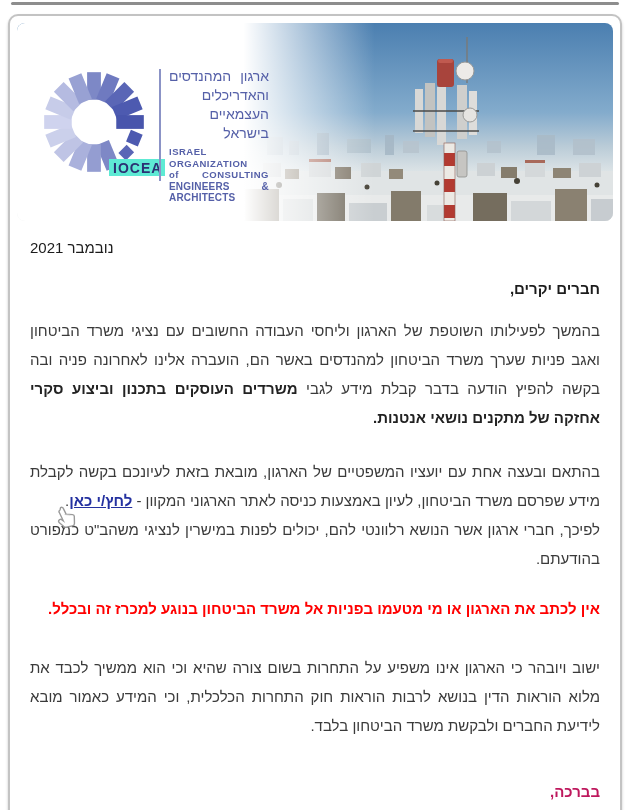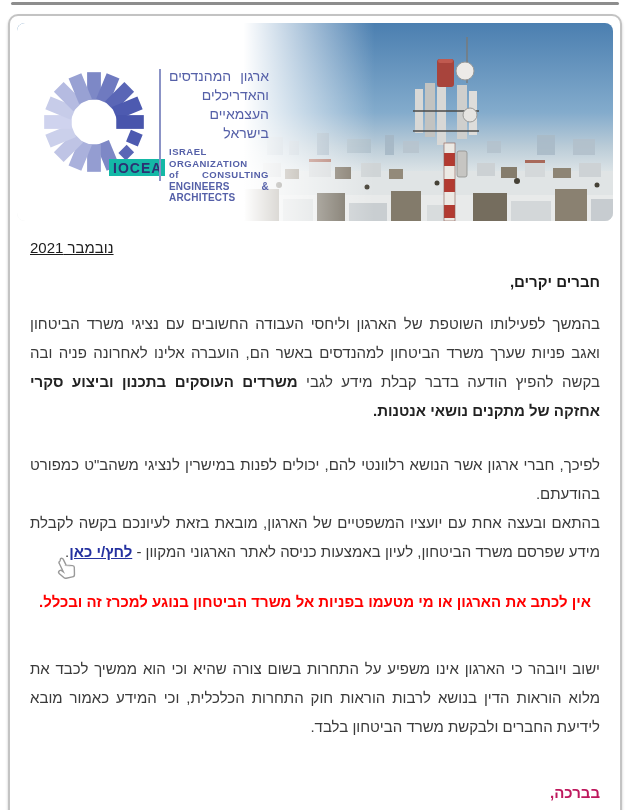--- a/index.html
+++ b/index.html
@@ -20,46 +20,46 @@
   
   .header {
     position:relative; height:198px; border-radius:8px; overflow:hidden; background:#fff;
   }
   .header .photo { position:absolute; inset:0; width:100%; height:100%; display:block; }
 
   .logo { position:absolute; left:24px; top:44px; width:230px; height:120px; }
   .logo-mark { position:absolute; left:0; top:2px; width:106px; height:106px; }
   .logo-acronym {
     position:absolute; left:68px; top:92px; font-size:14px; font-weight:bold;
-    color:#2b3173; letter-spacing:1px; background:#14b8a6; padding:1px 3px 0 4px;
+    color:#2b3173; letter-spacing:1px; background:#5eead4; padding:1px 3px 0 4px;
   }
   .logo-divider { position:absolute; left:118px; top:2px; width:2px; height:112px; background:#8b93c6; }
   .logo-text { position:absolute; left:128px; top:0; width:100px; color:#5560a8; }
   .logo-heb { direction:rtl; font-size:14px; line-height:19px; }
   .logo-heb div { text-align:justify; text-align-last:justify; }
   .logo-en { margin-top:3px; font-size:9.5px; line-height:11.5px; font-weight:bold; letter-spacing:.5px; }
   .logo-en div { text-align:justify; text-align-last:justify; }
   .logo-en div.last { font-size:10px; text-align-last:left; letter-spacing:.2px; }
 
   
   .content { direction:rtl; padding:6px 13px 0; color:#3a3a3a; font-size:15px; line-height:29px; }
-  .date { direction:rtl; text-align:left; color:#1c1c1c; margin-top:6px;text-decoration:underline; }
-  .greeting { font-weight:bold; color:#1c1c1c; margin-top:5px; }
+  .date { direction:rtl; text-align:left; color:#1c1c1c; margin-top:6px; }
+  .greeting { font-weight:bold; color:#1c1c1c; margin-top:12px; }
   .para { text-align:justify; }
   .p1 { margin-top:13px; }
   .bold-inline { font-weight:bold; color:#222; }
   .block2 { margin-top:25px; }
   .block2 p { margin:0; }
   .link {
     font-weight:bold; color:#2431a0; text-decoration:underline; cursor:pointer;
   }
   .linkwrap { position:relative; white-space:nowrap; }
   .hand { position:absolute; left:-15px; top:13px; width:24px; height:26px; transform:rotate(-12deg); }
-  .warning { margin-top:21px; font-weight:bold; color:#ff0000; text-align:center; }
-  .p4 { margin-top:38px; }
+  .warning { margin-top:21px; font-weight:bold; color:#ff0000; text-align:right; }
+  .p4 { margin-top:30px; }
   .closing { margin-top:37px; font-weight:bold; color:#be185d; }
   .signature { font-weight:normal; color:#1c1c1c; }
 </style>
 </head>
 <body>
 
 <div class="top-rule"></div>
 
 <div class="card">
 
@@ -205,25 +205,25 @@
 
   <div class="content">
 
     <div class="date">נובמבר 2021</div>
 
     <div class="greeting">חברים יקרים,</div>
 
     <p class="para p1"><span>בהמשך לפעילותו השוטפת של הארגון וליחסי העבודה החשובים עם נציגי משרד הביטחון ואגב פניות שערך משרד הביטחון למהנדסים באשר הם, הועברה אלינו לאחרונה פניה ובה בקשה להפיץ הודעה בדבר קבלת מידע לגבי </span><span class="bold-inline">משרדים העוסקים בתכנון וביצוע סקרי אחזקה של מתקנים נושאי אנטנות.</span></p>
 
     <div class="block2">
-      <p class="para">לפיכך, חברי ארגון אשר הנושא רלוונטי להם, יכולים לפנות במישרין לנציגי משהב"ט כמפורט בהודעתם.</p>
       <p class="para"><span>בהתאם ובעצה אחת עם יועציו המשפטיים של הארגון, מובאת בזאת לעיונכם בקשה לקבלת מידע שפרסם משרד הביטחון, לעיון באמצעות כניסה לאתר הארגוני המקוון - </span><span class="linkwrap"><a class="link">לחץ/י כאן</a><svg class="hand" viewBox="0 0 22 24">
               <path d="M8.1 1.6c1-.4 2.1.2 2.3 1.2l1.4 5.7 5.7 1.7c.9.3 1.5 1.1 1.3 2l-1.2 6.3c-.2 1.1-1.2 1.9-2.3 1.9h-5.9c-.7 0-1.4-.3-1.8-.9l-3.5-4.5c-.6-.8-.5-1.9.3-2.5.7-.6 1.8-.5 2.4.2l1.2 1.3-2-8.2c-.3-.9.3-1.9 1.1-2.2z" fill="#ffffff" stroke="#9a9a9a" stroke-width="1.3"></path>
               <path d="M10.5 8.6l5 1.5" fill="none" stroke="#bdbdbd" stroke-width="0.8"></path>
             </svg></span><span>.</span></p>
+      <p class="para">לפיכך, חברי ארגון אשר הנושא רלוונטי להם, יכולים לפנות במישרין לנציגי משהב"ט כמפורט בהודעתם.</p>
     </div>
 
     <p class="warning">אין לכתב את הארגון או מי מטעמו בפניות אל משרד הביטחון בנוגע למכרז זה ובכלל.</p>
 
     <p class="para p4">ישוב ויובהר כי הארגון אינו משפיע על התחרות בשום צורה שהיא וכי הוא ממשיך לכבד את מלוא הוראות הדין בנושא לרבות הוראות חוק התחרות הכלכלית, וכי המידע כאמור מובא לידיעת החברים ולבקשת משרד הביטחון בלבד.</p>
 
     <div class="closing">בברכה,</div>
     <div class="signature">מזכירות הארגון</div>
 
   </div>

